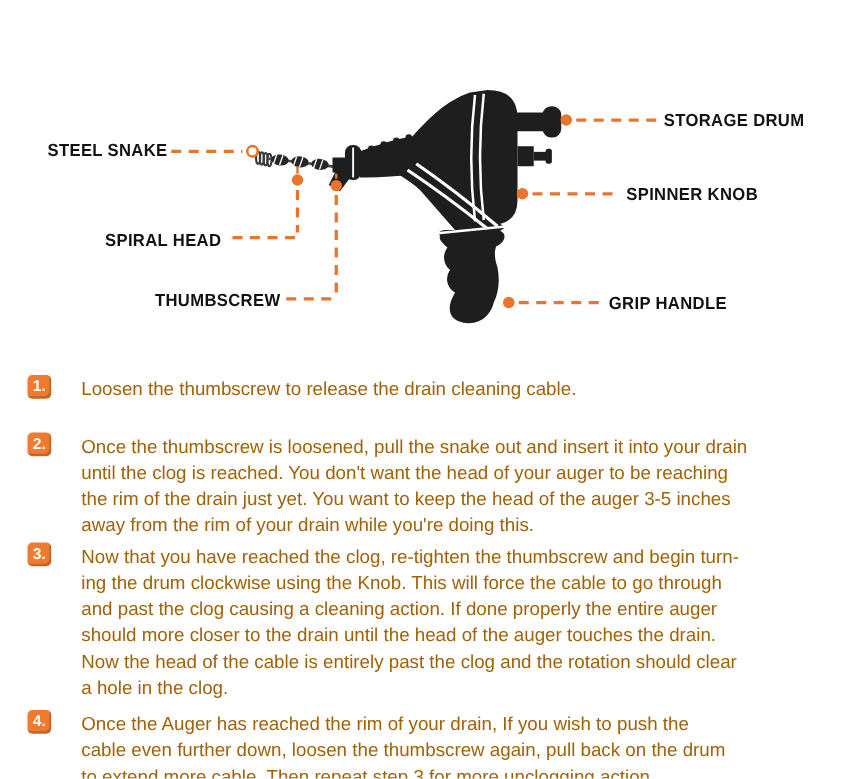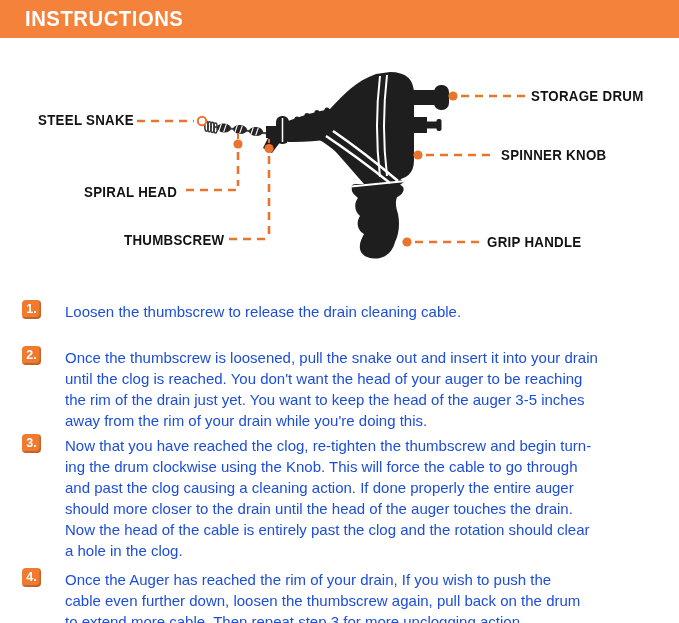--- a/index.html
+++ b/index.html
@@ -23,30 +23,27 @@
   #lbl-spinner-knob{left:501px;top:147px}
   #lbl-grip-handle{left:487px;top:234px}
 
   
   .step{position:absolute;left:0;width:679px;}
   #step-1{top:300px} #step-2{top:346px} #step-3{top:434px} #step-4{top:568px}
   .badge{position:absolute;left:22px;top:0;width:19px;height:19px;background:#EF7A30;
          border-radius:4px;color:#fff;font-size:12.5px;font-weight:700;text-align:center;
          line-height:19px;box-shadow:inset -1.5px -2px 0 rgba(0,0,0,.18);}
   .stext{position:absolute;left:65px;top:1px;width:606px;margin:0;font-size:15px;
-         line-height:21px;color:#1d4ed8;white-space:pre-line;}
+         line-height:21px;color:#a16207;white-space:pre-line;}
 </style>
 </head>
 <body>
 
 <div class="page">
 
-  <div class="banner">
-    <h1>INSTRUCTIONS</h1>
-  </div>
 
   <svg class="art" width="679" height="292" viewBox="0 0 679 292" xmlns="http://www.w3.org/2000/svg">
 
     <g fill="none">
       <ellipse cx="206.5" cy="126.2" rx="1.7" ry="5" stroke="#3b3a3a" stroke-width="1.6"></ellipse>
       <ellipse cx="209.5" cy="126.8" rx="1.7" ry="5" stroke="#3b3a3a" stroke-width="1.6"></ellipse>
       <ellipse cx="212.5" cy="127.4" rx="1.7" ry="5" stroke="#3b3a3a" stroke-width="1.6"></ellipse>
       <ellipse cx="215.5" cy="128" rx="1.7" ry="5" stroke="#3b3a3a" stroke-width="1.6"></ellipse>
       <path d="M215,127 C230,128.5 250,131 268,133.5" stroke="#4a4a4a" stroke-width="2.2"></path>
       <g transform="translate(224,128) rotate(5)">

